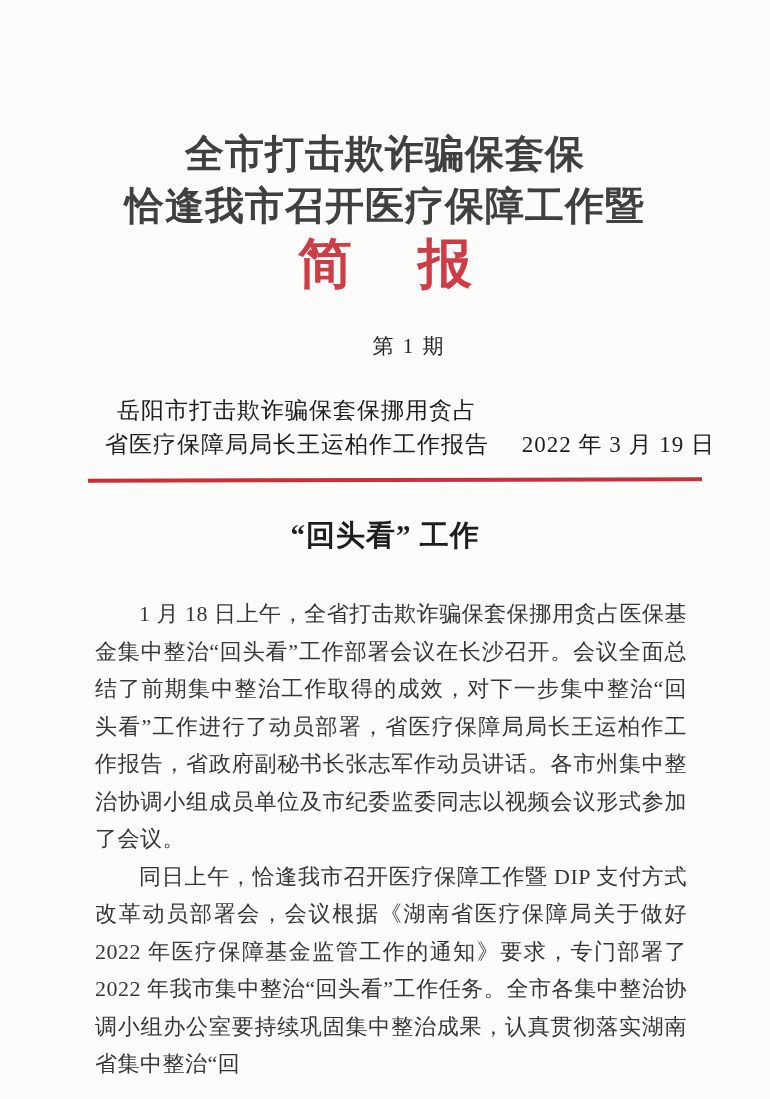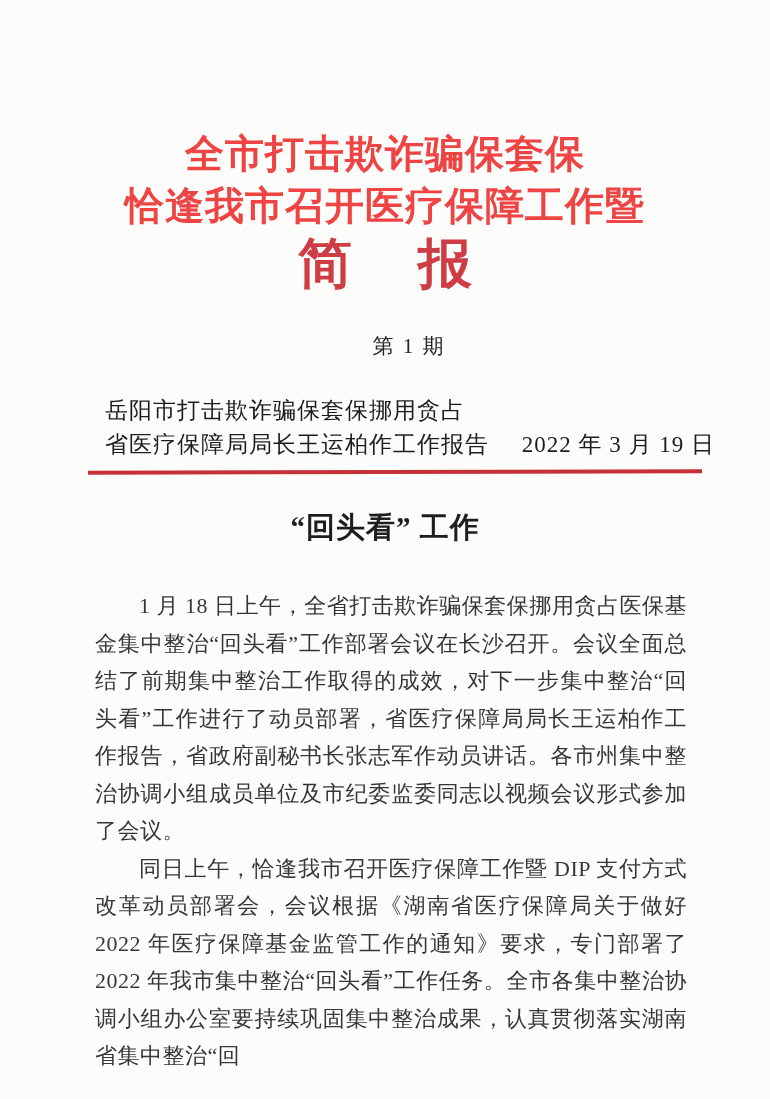--- a/index.html
+++ b/index.html
@@ -26,21 +26,21 @@
     padding-top: 128px;
     text-align: center;
   }
 
   .masthead-title-line {
     font-family: "Liberation Sans", sans-serif;
     font-weight: bold;
     font-size: 39px;
     line-height: 52px;
     letter-spacing: 1px;
-    color: #ef4444;
+    color: #404040;
   }
 
   .brief-row {
     display: flex;
     justify-content: center;
     align-items: flex-start;
     gap: 66px;
     margin-top: 2px;
     font-family: "Liberation Sans", sans-serif;
     font-weight: bold;
@@ -54,24 +54,25 @@
     margin-top: 40px;
     text-align: center;
     font-size: 21px;
     letter-spacing: 2px;
     color: #252525;
     margin-left: 48px;
   }
 
   
   .issuer-row {
-    margin: 34px 55px 8px 105px;
+    margin: 34px 55px 16px 105px;
     display: flex;
     justify-content: space-between;
     align-items: flex-end;
+    text-align: center;
   }
 
   .issuer-block {
     font-size: 23px;
     line-height: 34px;
     letter-spacing: 1px;
     color: #1c1c1c;
   }
 
   .masthead-date {

